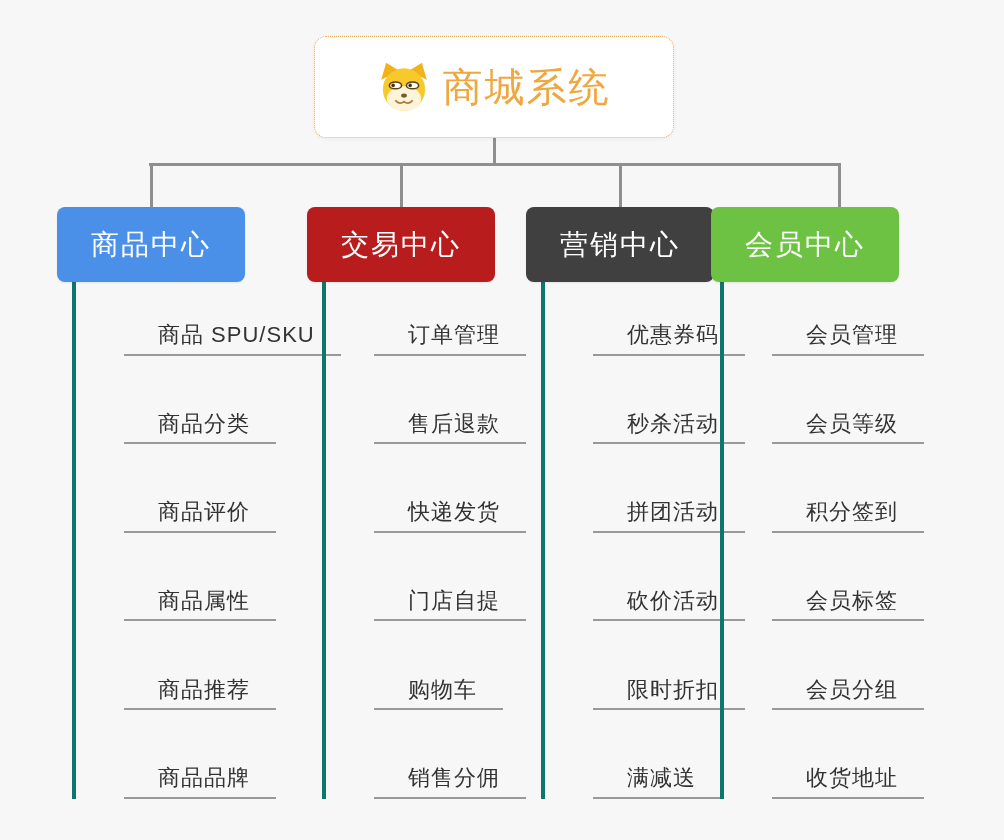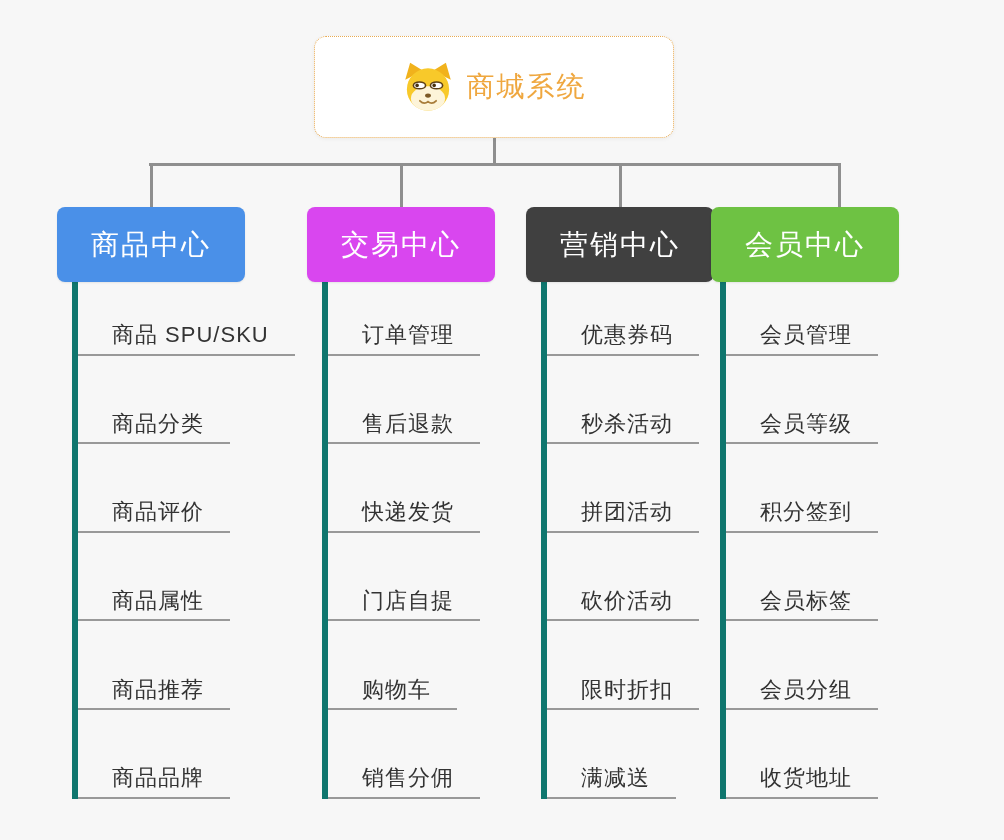--- a/index.html
+++ b/index.html
@@ -11,21 +11,21 @@
 
   
   .root-node {
     position:absolute; left:314px; top:36px; width:360px; height:102px;
     background:#ffffff; border:1px dotted #e9ab52; border-radius:12px;
     box-sizing:border-box; box-shadow:0 1px 4px rgba(0,0,0,0.05);
     display:flex; align-items:center; justify-content:center; gap:13px;
     z-index:3;
   }
   .root-title {
-    font-size:28px; font-weight:500; letter-spacing:2px; color:#efa73f;
+    font-size:40px; font-weight:500; letter-spacing:2px; color:#efa73f;
     line-height:1;
   }
 
   
   .connector { position:absolute; background:#8f8f8f; z-index:1; }
   .conn-root-stub { left:493px;   top:136px; width:3px;   height:28px; }
   .conn-hline     { left:149px;   top:163px; width:691px; height:3px;  }
   .conn-drop-1    { left:149.5px; top:163px; width:3px;   height:46px; }
   .conn-drop-2    { left:399.5px; top:163px; width:3px;   height:46px; }
   .conn-drop-3    { left:618.5px; top:163px; width:3px;   height:46px; }
@@ -41,22 +41,22 @@
   .branch-box .branch-label {
     color:#ffffff; font-size:28px; letter-spacing:2px; line-height:1;
   }
   .branch-1 { left:57px;  }
   .branch-2 { left:307px; }
   .branch-3 { left:526px; }
   .branch-4 { left:711px; }
 
   
   .column {
-    position:absolute; top:267px; border-left:6px solid #0f766e;
-    z-index:1; width:220px;
+    position:absolute; top:267px; border-left:4px solid #0f766e;
+    z-index:1; width:220px;padding-left:48px;
   }
   .col-1 { left:72px;  }
   .col-2 { left:322px; }
   .col-3 { left:541px; }
   .col-4 { left:720px; }
   .item { height:88.6px; display:flex; align-items:flex-end; }
   .leaf {
     display:inline-block; white-space:nowrap;
     border-bottom:2px solid #999999;
     padding:0 26px 6px 34px;
@@ -89,21 +89,21 @@
   <div class="connector conn-root-stub"></div>
   <div class="connector conn-hline"></div>
   <div class="connector conn-drop-1"></div>
   <div class="connector conn-drop-2"></div>
   <div class="connector conn-drop-3"></div>
   <div class="connector conn-drop-4"></div>
 
   <div class="branch-box branch-1" style="background-color: rgb(74, 144, 232);">
     <span class="branch-label">商品中心</span>
   </div>
-  <div class="branch-box branch-2" style="background-color: #d946ef;">
+  <div class="branch-box branch-2" style="background-color: #b91c1c;">
     <span class="branch-label">交易中心</span>
   </div>
   <div class="branch-box branch-3" style="background-color: #404040; text-align: right;">
     <span class="branch-label">营销中心</span>
   </div>
   <div class="branch-box branch-4" style="background-color: rgb(110, 194, 67);">
     <span class="branch-label">会员中心</span>
   </div>
 
   <div class="column col-1">

